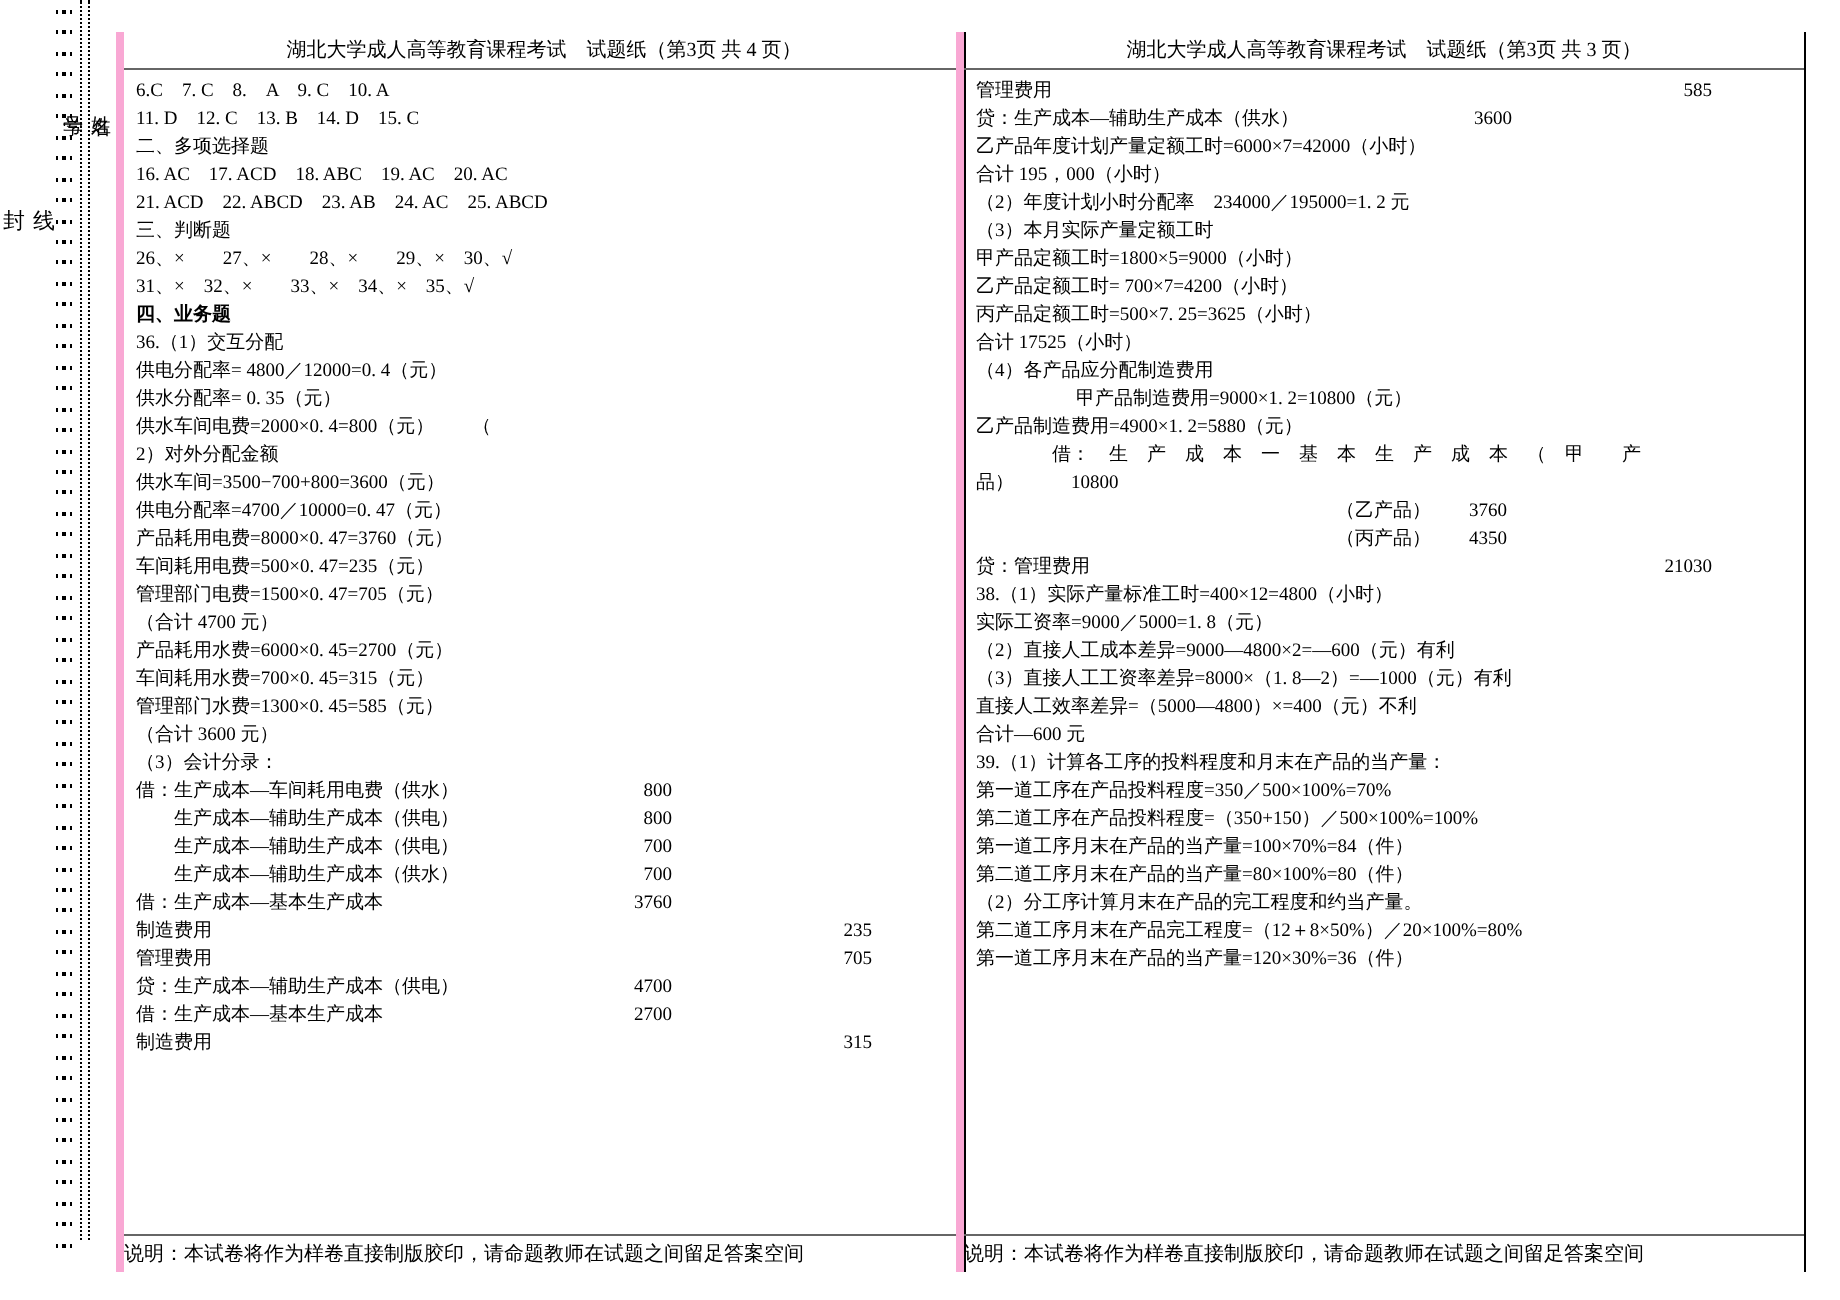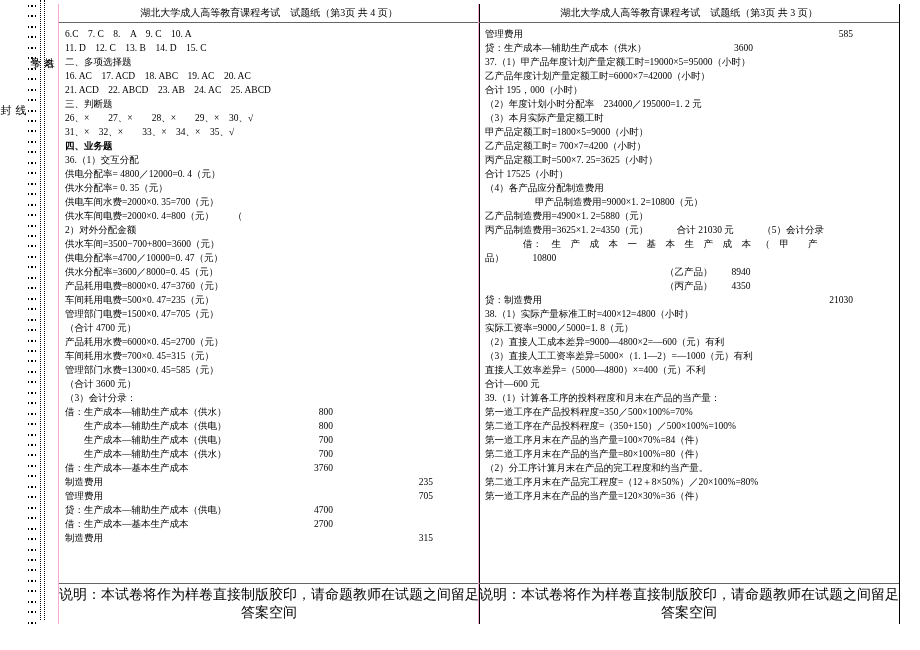--- a/index.html
+++ b/index.html
@@ -3,25 +3,25 @@
 <meta charset="utf-8">
 <style>
 body{margin:0;font-family:"SimSun","宋体",serif;font-size:10px;background:#fff;width:920px;height:650px;position:relative;color:#000}
 .dots{position:absolute;left:28px;top:0;width:8px;height:620px;display:flex;flex-direction:column;justify-content:space-between;padding:5px 0}
 .dots div{height:3px;display:flex;gap:2px}
 .dots div span{width:2px;height:2px;background:#000}
 .vert{position:absolute;left:40px;top:0;bottom:30px;width:3px;border-left:1px dotted #000;border-right:1px dotted #000}
 .sidelabels{position:absolute;left:0;top:80px;width:28px;writing-mode:vertical-rl;text-orientation:upright;font-size:11px;letter-spacing:8px}
 .sidelabel{margin:15px 0}
 .sideinfo{position:absolute;left:44px;top:50px;width:12px;writing-mode:vertical-rl;text-orientation:upright;font-size:10px}
-.page{position:absolute;top:4px;width:420px;height:620px;border-left:1px solid #f9a8d4;border-right:1px solid #000}
+.page{position:absolute;top:16px;width:420px;height:620px;border-left:4px solid #f9a8d4;border-right:1px solid #000}
 .p1{left:58px}
 .p2{left:478px}
 .hdr{text-align:center;font-size:10px;padding:2px;border-bottom:1px solid #666}
-.ftr{position:absolute;bottom:2px;left:0;right:0;text-align:center;font-size:14px;border-top:1px solid #666;padding-top:2px}
+.ftr{position:absolute;bottom:2px;left:0;right:0;font-size:10px;border-top:1px solid #666;padding-top:2px}
 .content{padding:4px 6px;line-height:14px;font-size:9.5px}
 .content div{margin:0;white-space:nowrap}
 .bold{font-weight:bold}
 .ind1{padding-left:50px}
 .row{display:flex}
 .row>span:nth-child(2){margin-left:auto;padding-right:40px}
 .numrow{display:flex}
 .numrow>span:first-child{flex:1}
 </style>
 </head>
@@ -348,37 +348,35 @@
 <div>二、多项选择题</div>
 <div>16. AC　17. ACD　18. ABC　19. AC　20. AC</div>
 <div>21. ACD　22. ABCD　23. AB　24. AC　25. ABCD</div>
 <div>三、判断题</div>
 <div>26、×　　27、×　　28、×　　29、×　30、√</div>
 <div>31、×　32、×　　33、×　34、×　35、√</div>
 <div class="bold">四、业务题</div>
 <div>36.（1）交互分配</div>
 <div>供电分配率= 4800／12000=0. 4（元）</div>
 <div>供水分配率= 0. 35（元）</div>
-<div>供电车间水费=2000×0. 35=700（元）</div>
 <div>供水车间电费=2000×0. 4=800（元）　　（</div>
 <div>2）对外分配金额</div>
 <div>供水车间=3500−700+800=3600（元）</div>
 <div>供电分配率=4700／10000=0. 47（元）</div>
-<div>供水分配率=3600／8000=0. 45（元）</div>
 <div>产品耗用电费=8000×0. 47=3760（元）</div>
 <div>车间耗用电费=500×0. 47=235（元）</div>
 <div>管理部门电费=1500×0. 47=705（元）</div>
 <div>（合计 4700 元）</div>
 <div>产品耗用水费=6000×0. 45=2700（元）</div>
 <div>车间耗用水费=700×0. 45=315（元）</div>
 <div>管理部门水费=1300×0. 45=585（元）</div>
 <div>（合计 3600 元）</div>
 <div>（3）会计分录：</div>
 <div class="numrow">
-        <span>借：生产成本—辅助生产成本（供水）</span>
+        <span>借：生产成本—车间耗用电费（供水）</span>
         <span>800</span>
         <span style="width:140px"></span>
       </div>
 <div class="numrow">
         <span>　　生产成本—辅助生产成本（供电）</span>
         <span>800</span>
         <span style="width:140px"></span>
       </div>
 <div class="numrow">
         <span>　　生产成本—辅助生产成本（供电）</span>
@@ -426,45 +424,43 @@
 <div class="content">
 <div class="row">
         <span>管理费用</span>
         <span>585</span>
       </div>
 <div class="numrow">
         <span>贷：生产成本—辅助生产成本（供水）</span>
         <span>3600</span>
         <span style="width:140px"></span>
       </div>
-<div>37.（1）甲产品年度计划产量定额工时=19000×5=95000（小时）</div>
 <div>乙产品年度计划产量定额工时=6000×7=42000（小时）</div>
 <div>合计 195，000（小时）</div>
 <div>（2）年度计划小时分配率　234000／195000=1. 2 元</div>
 <div>（3）本月实际产量定额工时</div>
 <div>甲产品定额工时=1800×5=9000（小时）</div>
 <div>乙产品定额工时= 700×7=4200（小时）</div>
 <div>丙产品定额工时=500×7. 25=3625（小时）</div>
 <div>合计 17525（小时）</div>
 <div>（4）各产品应分配制造费用</div>
 <div class="ind1">甲产品制造费用=9000×1. 2=10800（元）</div>
 <div>乙产品制造费用=4900×1. 2=5880（元）</div>
-<div>丙产品制造费用=3625×1. 2=4350（元）　　　合计 21030 元　　　（5）会计分录</div>
 <div>　　　　借：　生　产　成　本　一　基　本　生　产　成　本　（　甲　　产</div>
 <div>品）　　　10800</div>
-<div style="padding-left:180px">（乙产品）　　8940</div>
+<div style="padding-left:180px">（乙产品）　　3760</div>
 <div style="padding-left:180px">（丙产品）　　4350</div>
 <div class="row">
-        <span>贷：制造费用</span>
+        <span>贷：管理费用</span>
         <span>21030</span>
       </div>
 <div>38.（1）实际产量标准工时=400×12=4800（小时）</div>
 <div>实际工资率=9000／5000=1. 8（元）</div>
 <div>（2）直接人工成本差异=9000—4800×2=—600（元）有利</div>
-<div>（3）直接人工工资率差异=5000×（1. 1—2）=—1000（元）有利</div>
+<div>（3）直接人工工资率差异=8000×（1. 8—2）=—1000（元）有利</div>
 <div>直接人工效率差异=（5000—4800）×=400（元）不利</div>
 <div>合计—600 元</div>
 <div></div>
 <div>39.（1）计算各工序的投料程度和月末在产品的当产量：</div>
 <div>第一道工序在产品投料程度=350／500×100%=70%</div>
 <div>第二道工序在产品投料程度=（350+150）／500×100%=100%</div>
 <div>第一道工序月末在产品的当产量=100×70%=84（件）</div>
 <div>第二道工序月末在产品的当产量=80×100%=80（件）</div>
 <div>（2）分工序计算月末在产品的完工程度和约当产量。</div>
 <div>第二道工序月末在产品完工程度=（12＋8×50%）／20×100%=80%</div>

